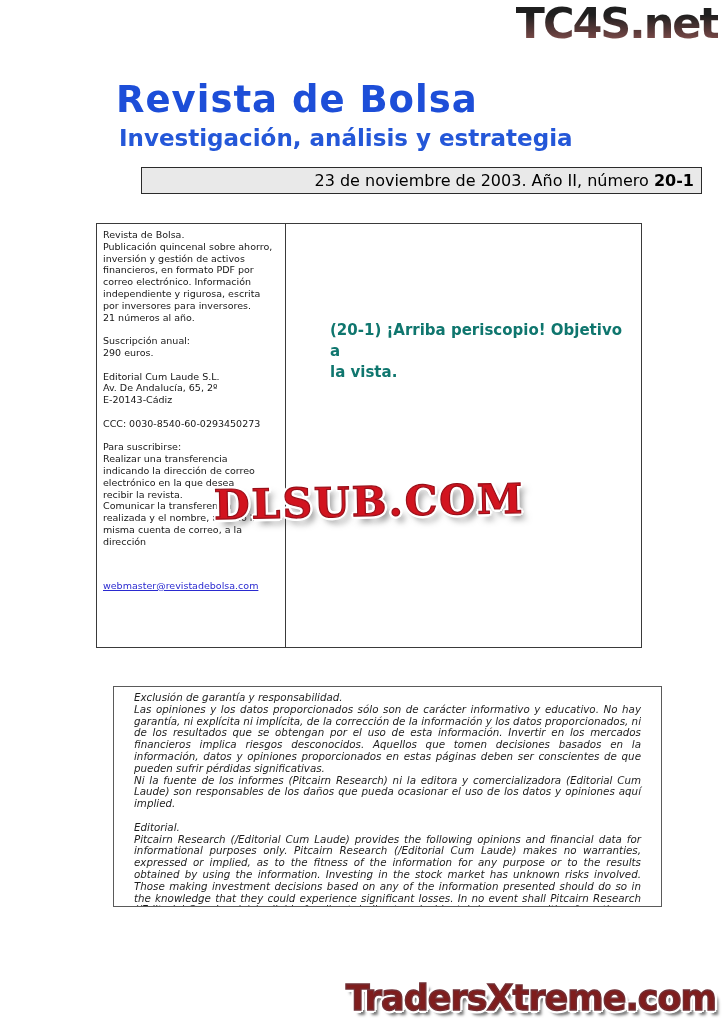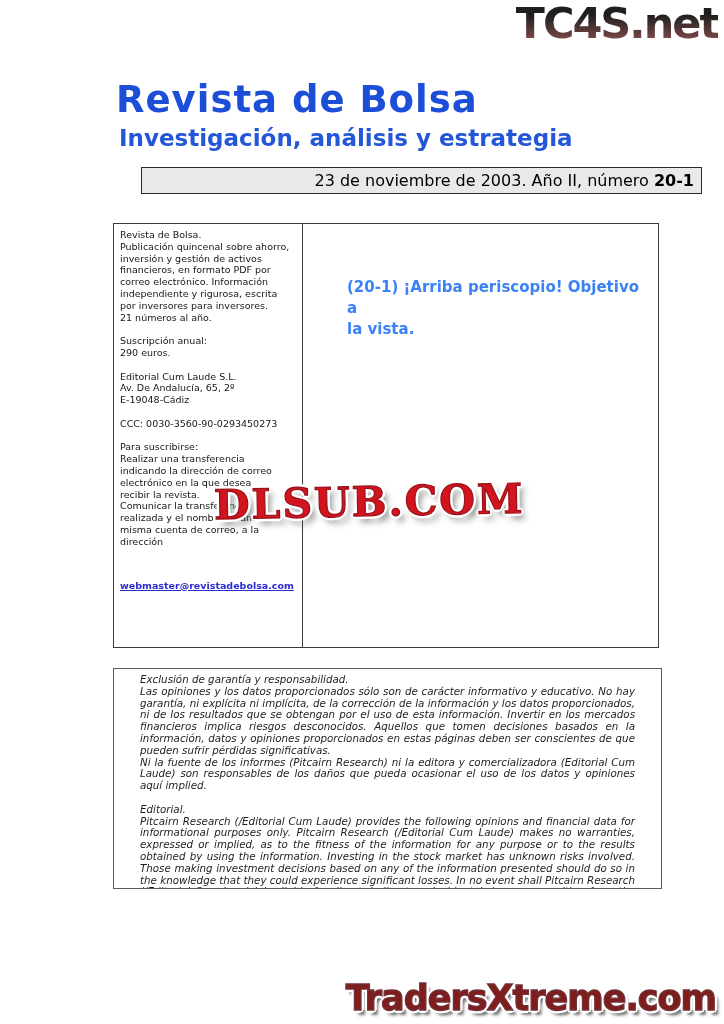--- a/index.html
+++ b/index.html
@@ -38,56 +38,57 @@
     position:absolute; left:113px; top:167px; width:561px; height:27px;
     box-sizing:border-box; background:#e9e9e9; border:1px solid #2b2b2b;
     text-align:right; font-size:16px; line-height:25px; color:#000;
     padding-right:7px;
     margin-left:28px;
   }
   .datebar .issue { font-weight:bold; }
 
   
   .main-box {
-    position:absolute; left:113px; top:223px; width:546px; height:425px;
+    position:absolute; left:96px; top:223px; width:546px; height:425px;
     box-sizing:border-box; border:1px solid #3a3a3a; display:flex;
     background:#fff;
   }
   .left-col {
     width:189px; box-sizing:border-box; border-right:1px solid #3a3a3a;
     padding:5px 3px 5px 6px; font-size:9.5px; line-height:11.8px; color:#161616;
   }
   .block { white-space:pre-line; margin:0 0 11.8px 0; }
   .block:last-of-type { margin-bottom:0; }
-  .email-row { margin-top:32px;font-weight:bold; }
+  .email-row { margin-top:32px; }
   .email-link { color:#2a2ad0; text-decoration:underline; cursor:pointer; }
   .right-col { flex:1; padding:53px 8px 0 44px; box-sizing:border-box; }
   .headline {
-    font-size:15px; font-weight:bold; line-height:21px; color:#3b82f6;
+    font-size:15px; font-weight:bold; line-height:21px; color:#0f766e;
     white-space:pre-line;
+    margin-top:43px;
   }
 
   
   .dlsub {
     position:absolute; left:214px; top:482px; z-index:5;
     font-family:"DejaVu Serif", serif; font-weight:bold;
     font-size:41px; line-height:1; letter-spacing:2px;
     color:#d2141f; -webkit-text-stroke:1.2px #98101a;
     transform:rotate(-1.2deg);
     text-shadow:
       -2px -2px 0 #fff, -2px 2px 0 #fff, 2px -2px 0 #fff, 2px 2px 0 #fff,
       -3px 0 0 #fff, 3px 0 0 #fff, 0 -3px 0 #fff, 0 3px 0 #fff,
       5px 6px 6px rgba(80,80,80,0.6);
   }
 
   
   .legal-box {
-    position:absolute; left:113px; top:668px; width:549px; height:221px;
+    position:absolute; left:113px; top:686px; width:549px; height:221px;
     box-sizing:border-box; border:1px solid #5a5a5a; background:#fff;
-    padding:5px 26px; font-style:italic; font-size:10.3px; line-height:11.8px;
+    padding:5px 20px; font-style:italic; font-size:10.3px; line-height:11.8px;
     color:#1d1d1d; overflow:hidden;
   }
   .legal-box .para { text-align:justify; }
   .spacer-line { height:11.8px; }
 
   
   .traders {
     position:absolute; top:977px; right:8px; z-index:5;
     font-family:"DejaVu Sans", sans-serif; font-weight:bold;
     font-size:35px; line-height:1.2; letter-spacing:-1px;
@@ -117,22 +118,22 @@
 inversión y gestión de activos
 financieros, en formato PDF por
 correo electrónico. Información
 independiente y rigurosa, escrita
 por inversores para inversores.
 21 números al año.</div>
       <div class="block">Suscripción anual:
 290 euros.</div>
       <div class="block">Editorial Cum Laude S.L.
 Av. De Andalucía, 65, 2º
-E-19048-Cádiz</div>
-      <div class="block">CCC: 0030-3560-90-0293450273</div>
+E-20143-Cádiz</div>
+      <div class="block">CCC: 0030-8540-60-0293450273</div>
       <div class="block">Para suscribirse:
 Realizar una transferencia
 indicando la dirección de correo
 electrónico en la que desea
 recibir la revista.
 Comunicar la transferencia
 realizada y el nombre, usando la
 misma cuenta de correo, a la
 dirección</div>
       <div class="email-row">

